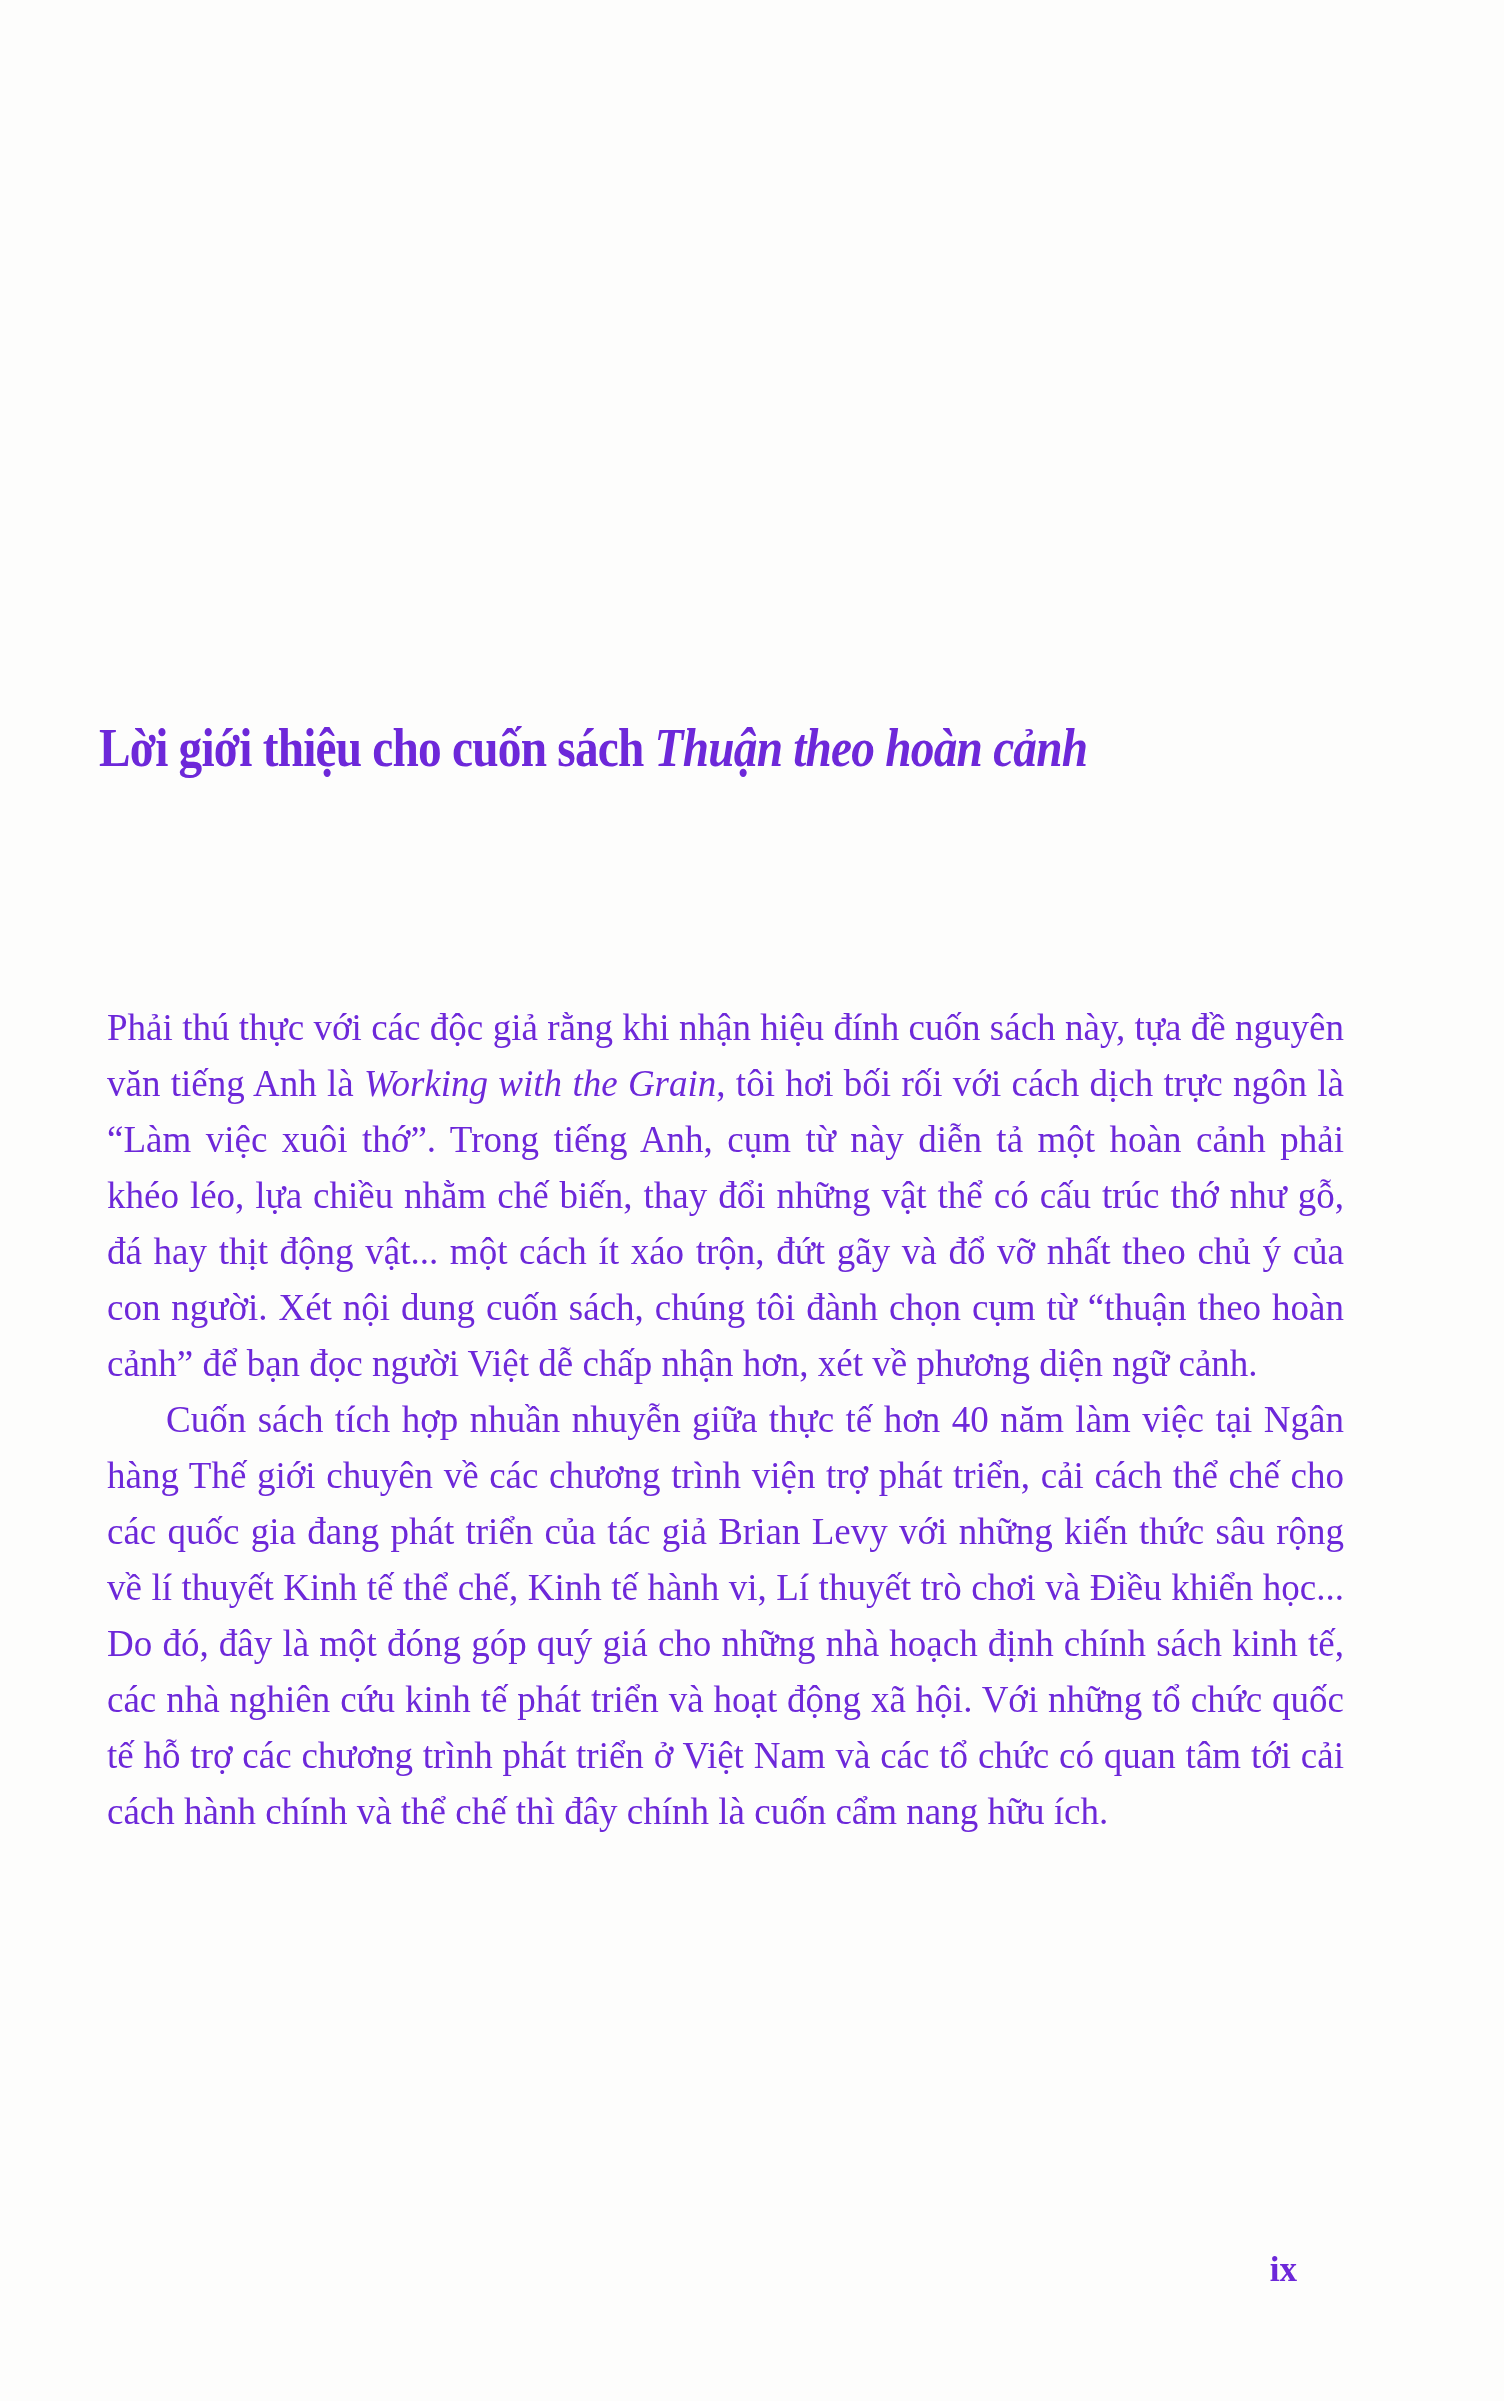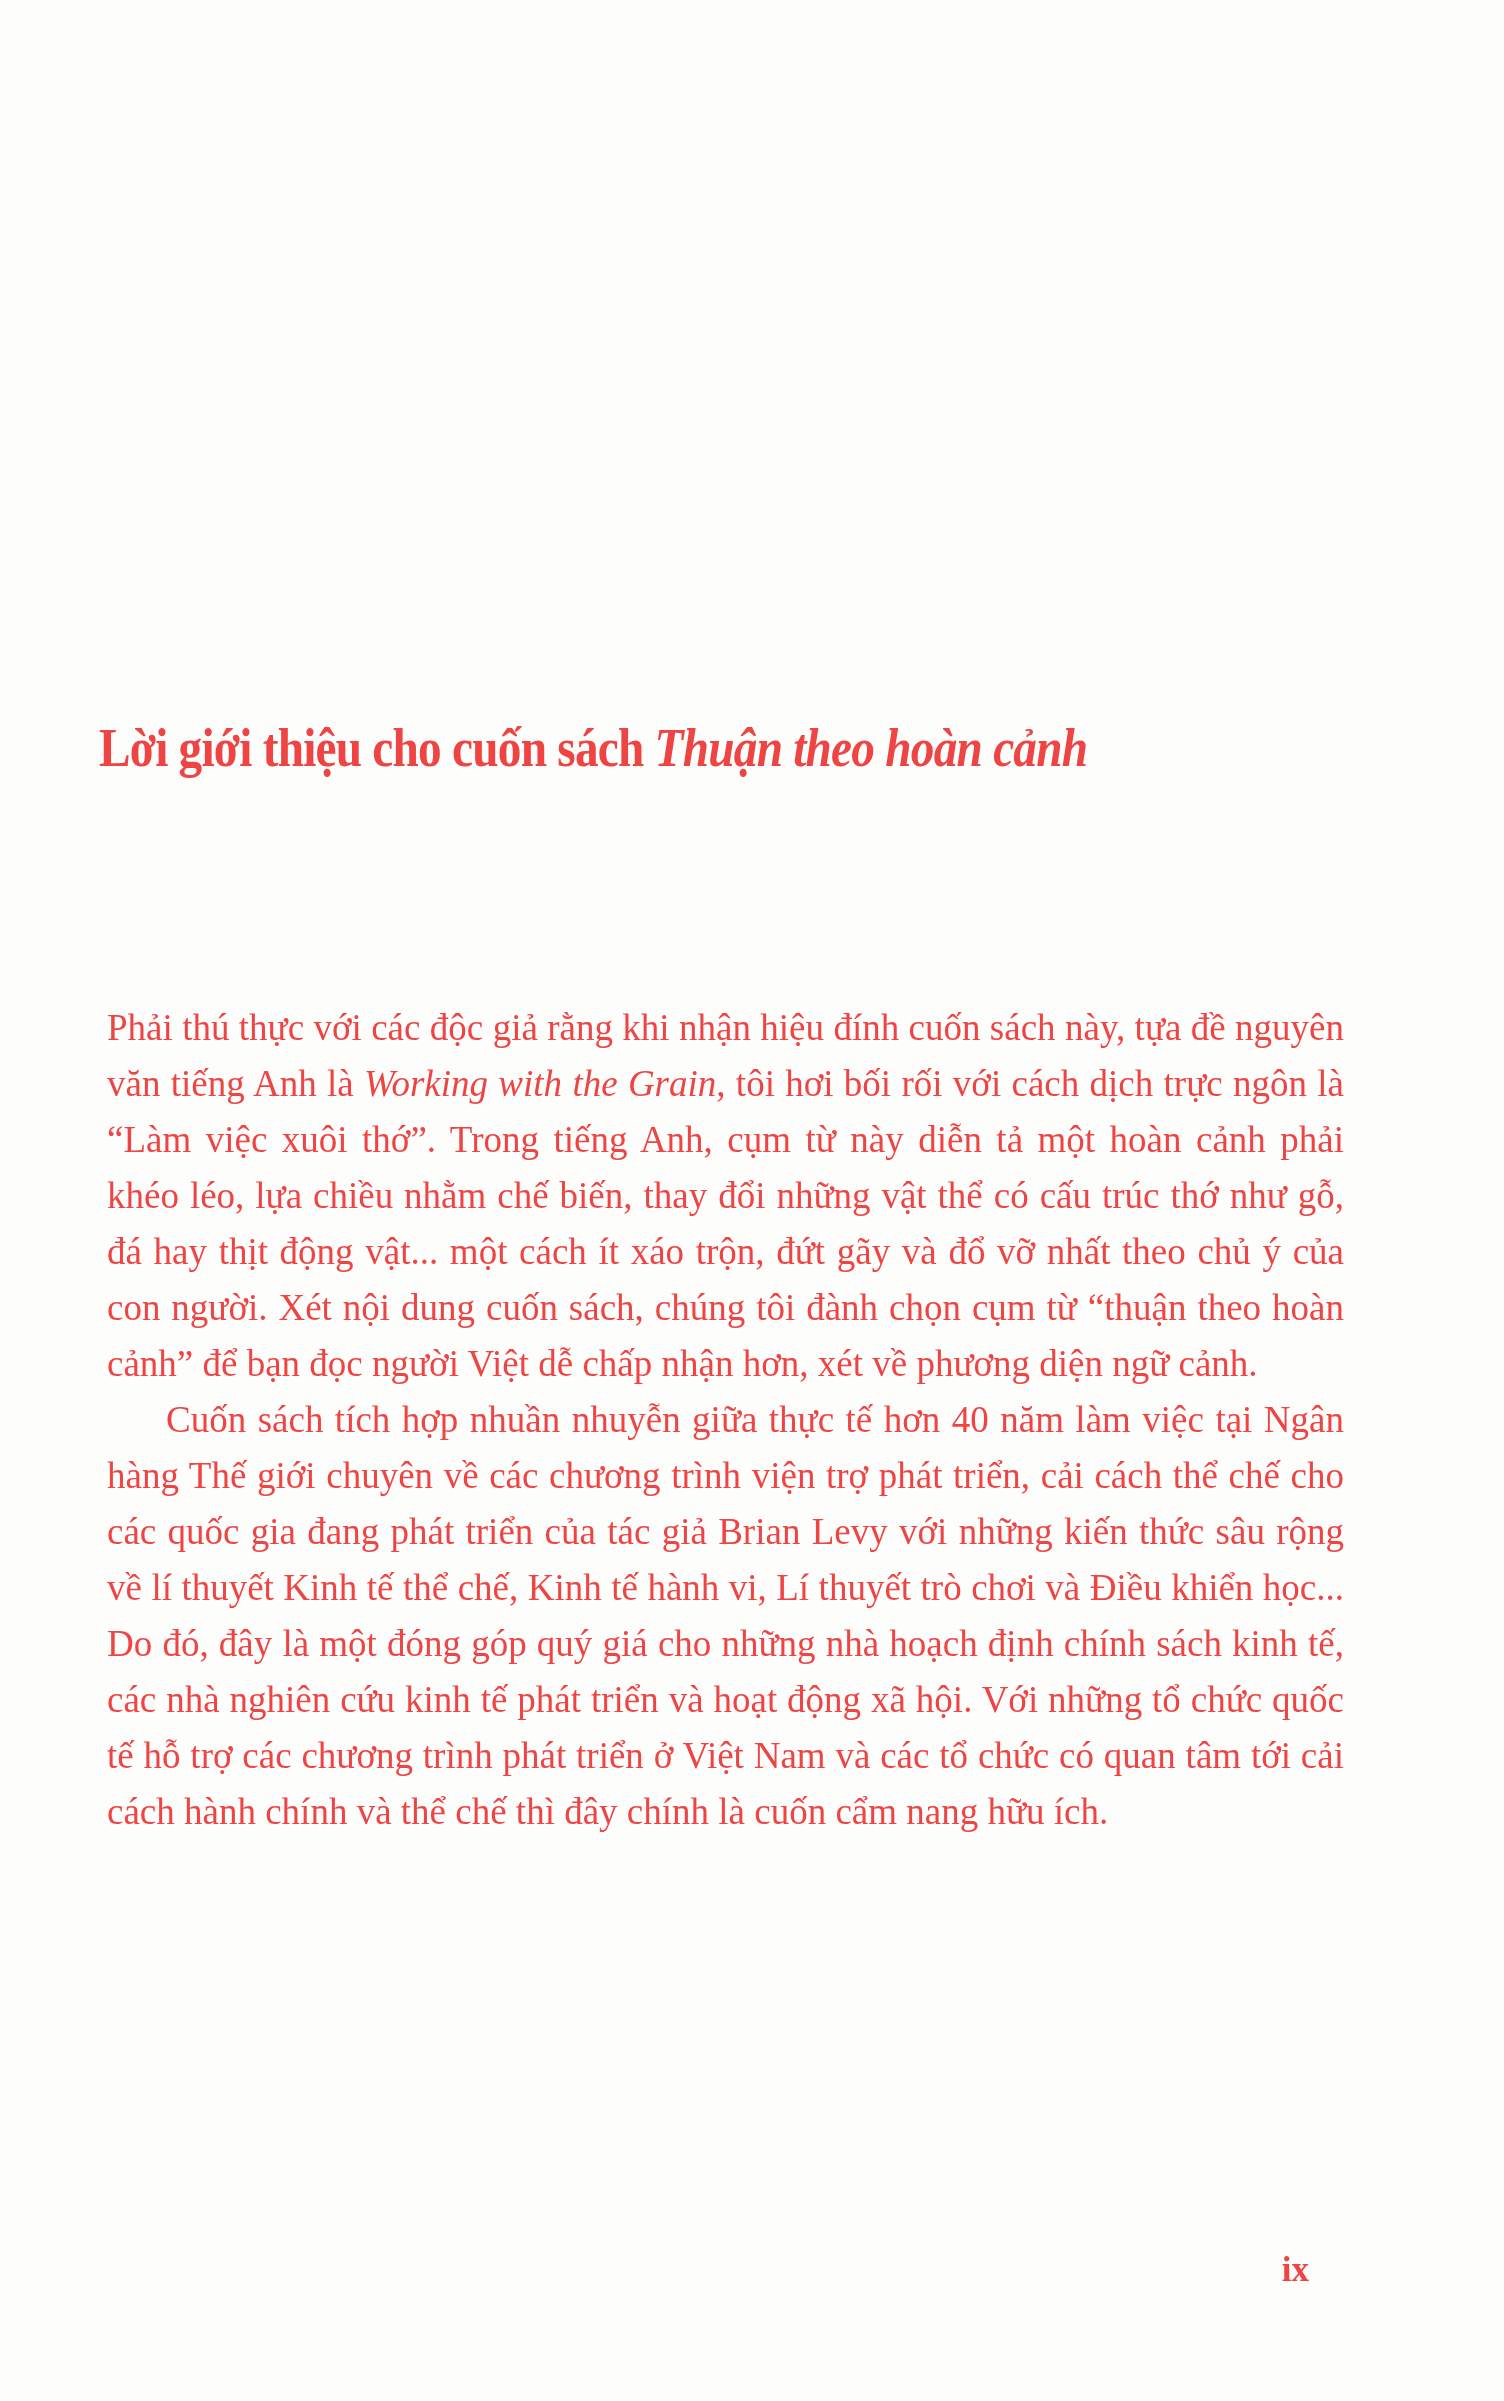--- a/index.html
+++ b/index.html
@@ -6,21 +6,21 @@
     margin: 0;
     padding: 0;
     background: #e8e8e6;
   }
   .page {
     position: relative;
     width: 1505px;
     height: 2401px;
     margin: 0 auto;
     background: #fdfdfc;
-    color: #ef4444;
+    color: #6d28d9;
     font-family: "Liberation Serif", serif;
     overflow: hidden;
   }
   .title {
     position: absolute;
     left: 99px;
     top: 716px;
     margin: 0;
     font-size: 55px;
     font-weight: 700;
@@ -45,21 +45,21 @@
     margin: 0;
   }
   .para.indent {
     text-indent: 59px;
   }
   .para .italic {
     font-style: italic;
   }
   .folio {
     position: absolute;
-    right: 196px;
+    right: 208px;
     top: 2250px;
     font-size: 35px;
     font-weight: 700;
   }
 </style>
 </head>
 <body>
 
 <div class="page">
 

